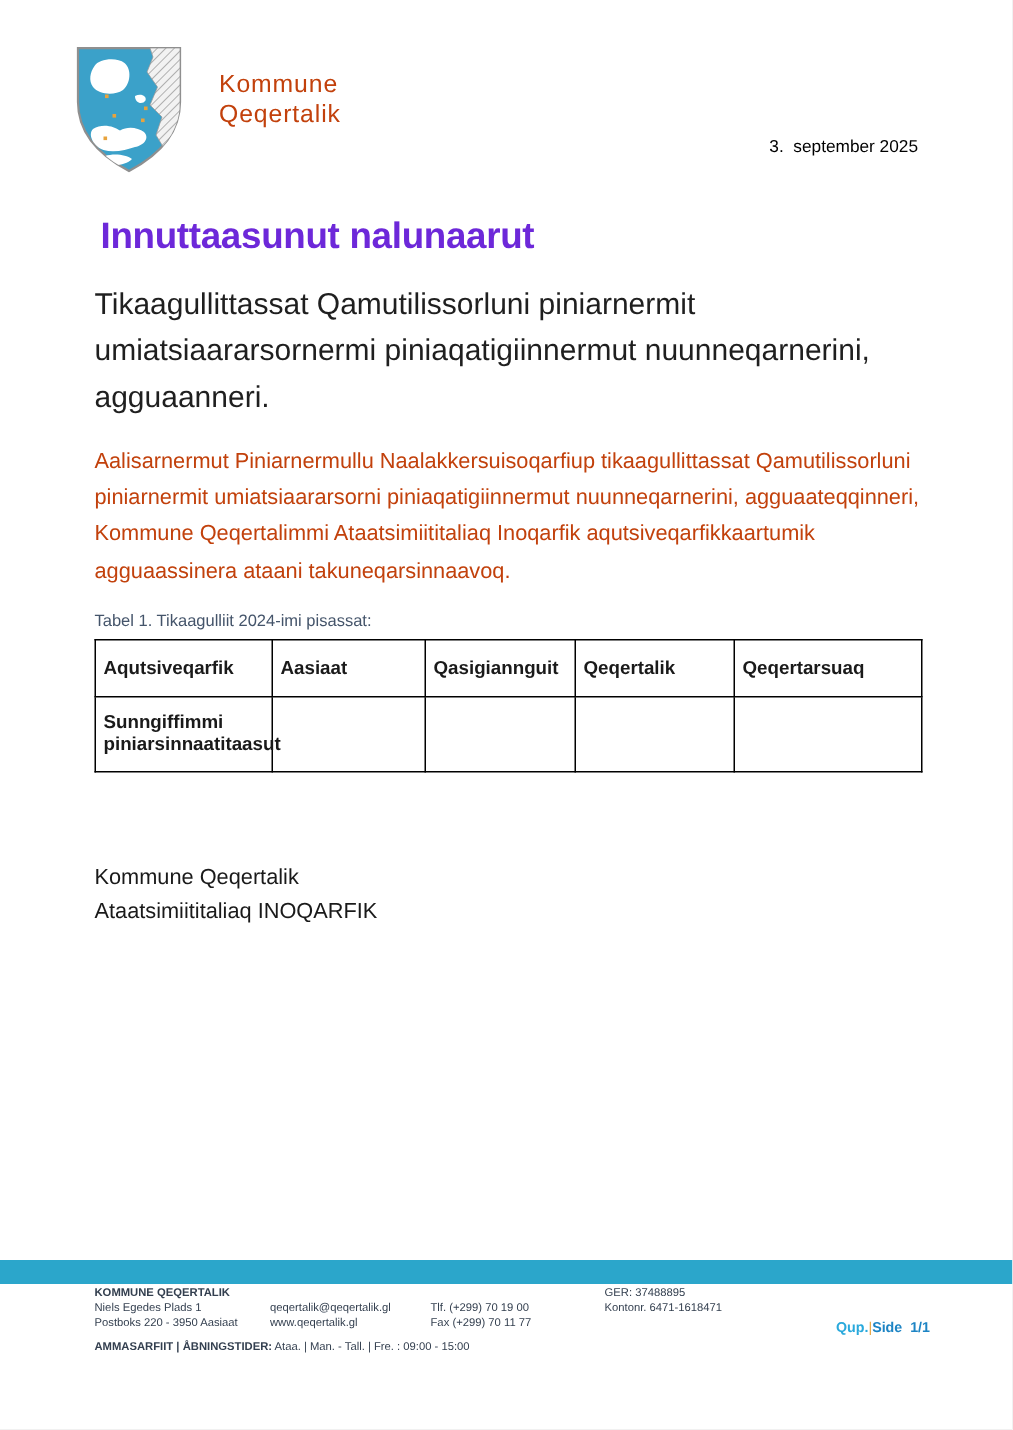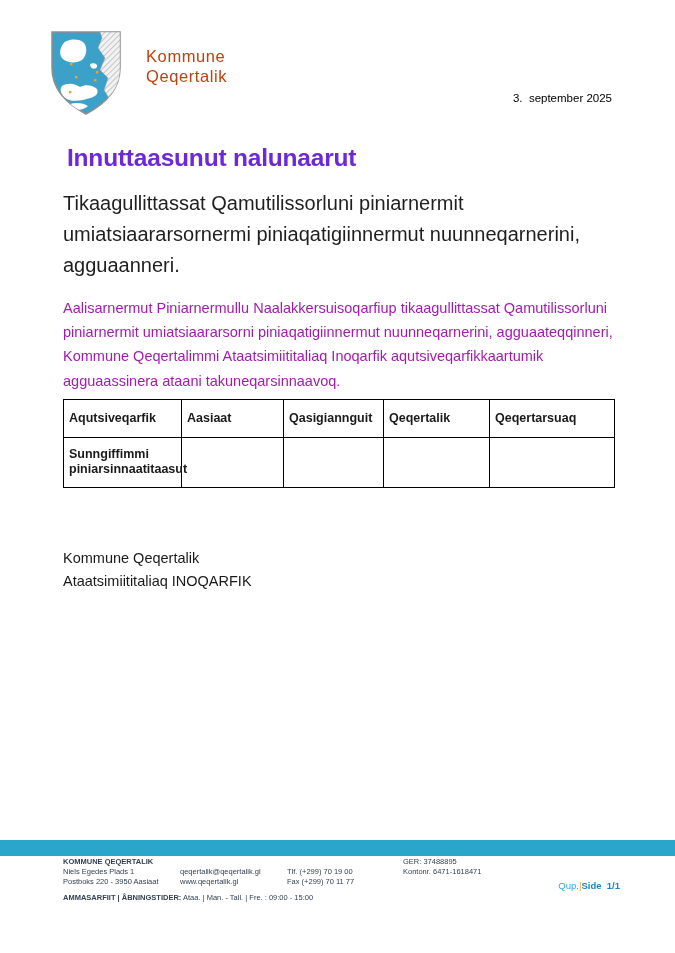--- a/index.html
+++ b/index.html
@@ -28,21 +28,21 @@
   .content{position:absolute;top:140px;left:63px;width:550px;}
   h1.doc-title{
     margin:4px;font-size:24.5px;font-weight:700;color:#6d28d9;
     letter-spacing:-0.2px;
   }
   h2.doc-subtitle{
     margin:16px 0 0 0;font-size:20px;font-weight:400;color:#1f1f1f;
     line-height:1.55;
   }
   p.doc-body{
-    margin:15px 0 0 0;font-size:14.5px;line-height:1.67;color:#a21caf;
+    margin:15px 0 0 0;font-size:14.5px;line-height:1.67;color:#c2410c;
   }
   .table-caption{
     margin-top:15px;font-size:11px;color:#44546a;
   }
   table.data-table{
     border-collapse:collapse;margin-top:6px;width:551px;table-layout:fixed;
   }
   table.data-table td,table.data-table th{
     border:1.5px solid #000;
     font-size:12.5px;
@@ -73,21 +73,21 @@
   .fcol1{width:117px;}
   .fcol2{width:107px;padding-top:10px;}
   .fcol3{width:116px;padding-top:10px;}
   .fcol4{flex:1;padding-top:0;}
   .f-bold{font-weight:700;}
   .hours-line{margin-top:6px;white-space:pre;}
   .page-num{
     position:absolute;top:24px;right:0;
     font-size:9.5px;white-space:pre;
   }
-  .pn-qup{color:#29a9dc;font-weight:400;margin-top:36px;}
+  .pn-qup{color:#29a9dc;font-weight:700;margin-top:36px;}
   .pn-sep{color:#e8a33d;font-weight:400;}
   .pn-side{color:#1d84c4;font-weight:700;}
 </style>
 </head>
 <body>
 
 <div class="page">
 
   <div class="header">
     <svg class="crest" viewBox="0 0 72 86">
@@ -126,20 +126,21 @@
     </div>
   </div>
 
   <div class="date-line">3.  september 2025</div>
 
   <div class="content">
     <h1 class="doc-title">Innuttaasunut nalunaarut</h1>
     <h2 class="doc-subtitle">Tikaagullittassat Qamutilissorluni piniarnermit umiatsiaararsornermi piniaqatigiinnermut nuunneqarnerini, agguaanneri.</h2>
     <p class="doc-body">Aalisarnermut Piniarnermullu Naalakkersuisoqarfiup tikaagullittassat Qamutilissorluni piniarnermit umiatsiaararsorni piniaqatigiinnermut nuunneqarnerini, agguaateqqinneri, Kommune Qeqertalimmi Ataatsimiititaliaq Inoqarfik aqutsiveqarfikkaartumik agguaassinera ataani takuneqarsinnaavoq.</p>
 
+    <div class="table-caption">Tabel 1. Tikaagulliit 2024-imi pisassat:</div>
 
     <table class="data-table">
       <colgroup>
           <col class="c1">
           <col class="c2">
           <col class="c3">
           <col class="c4">
           <col class="c5">
         </colgroup>
       <thead>

